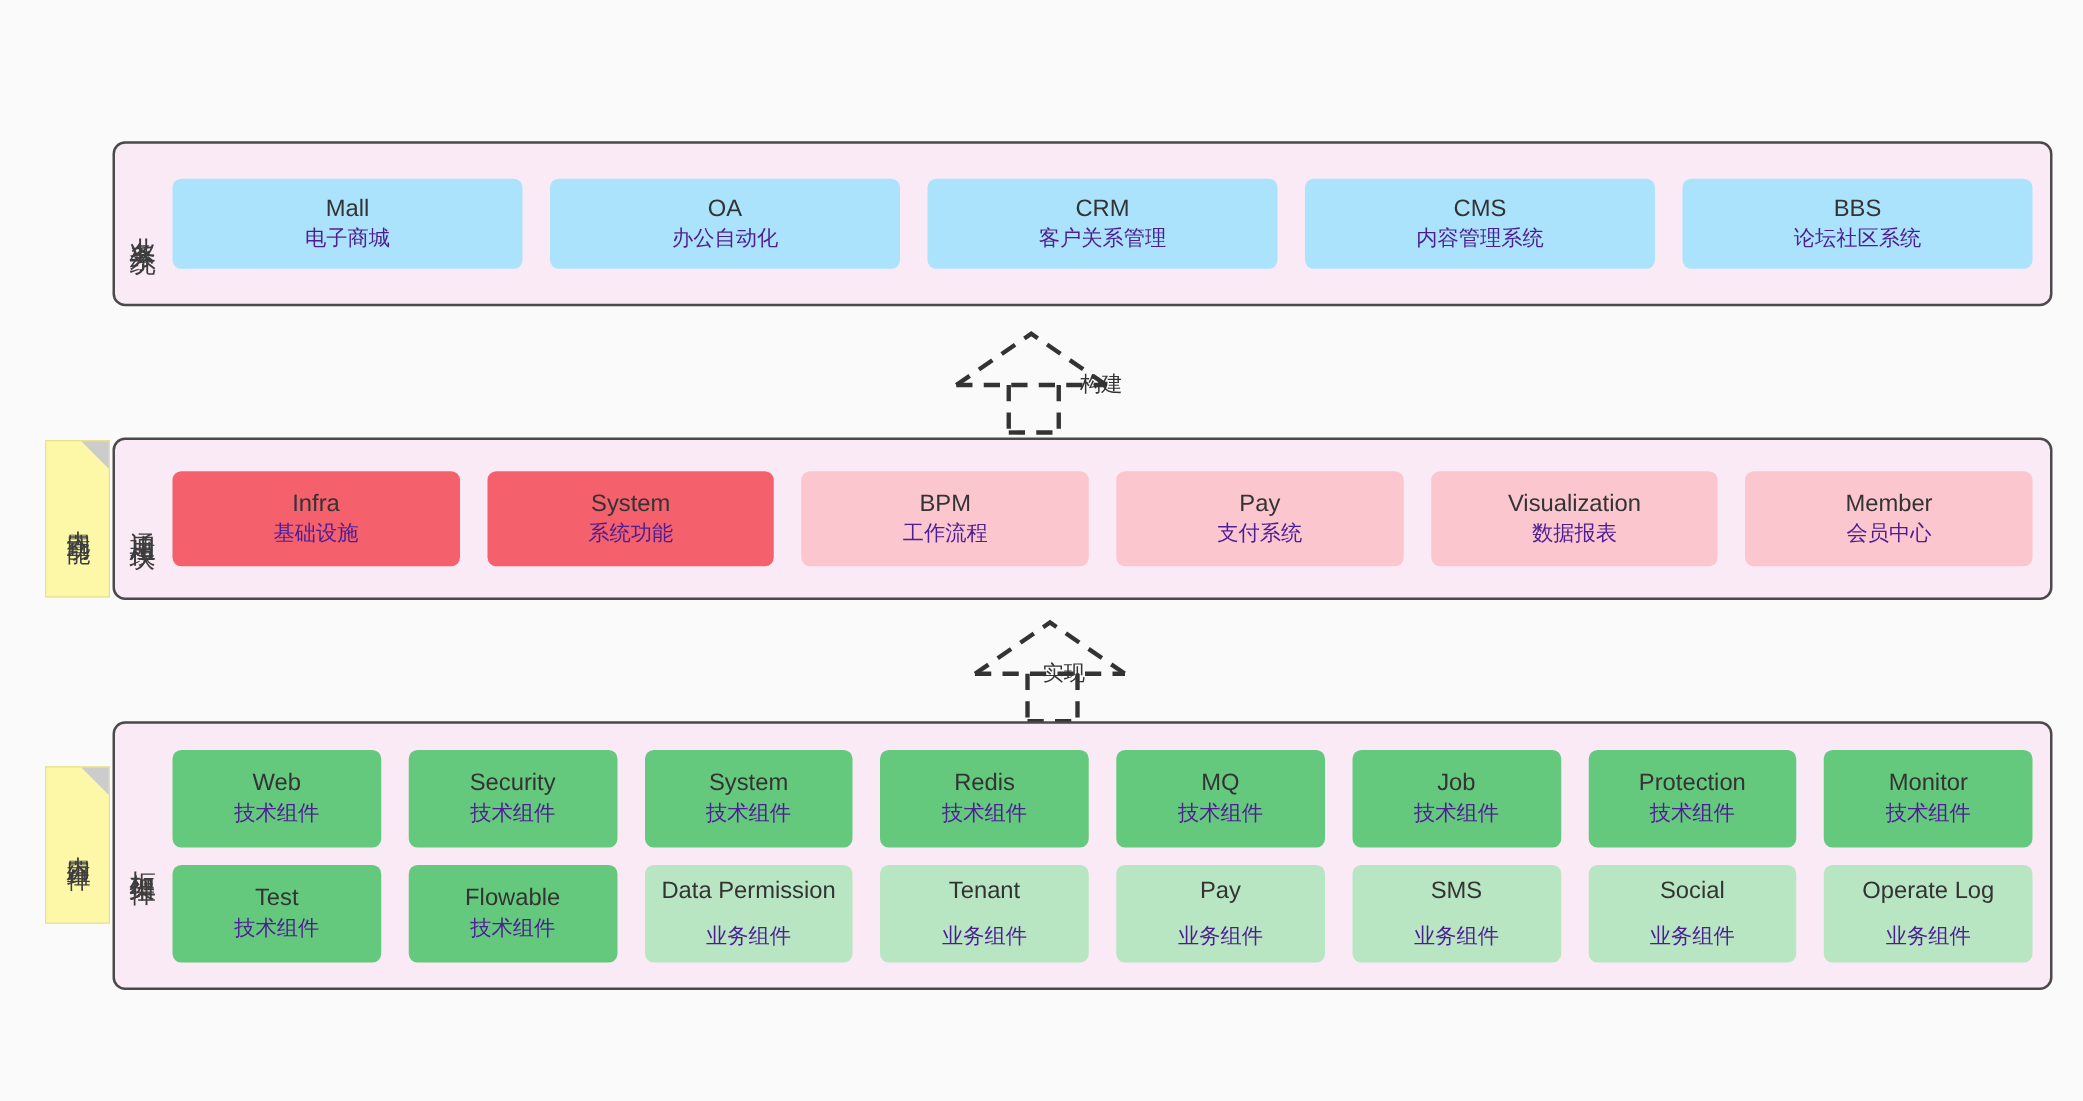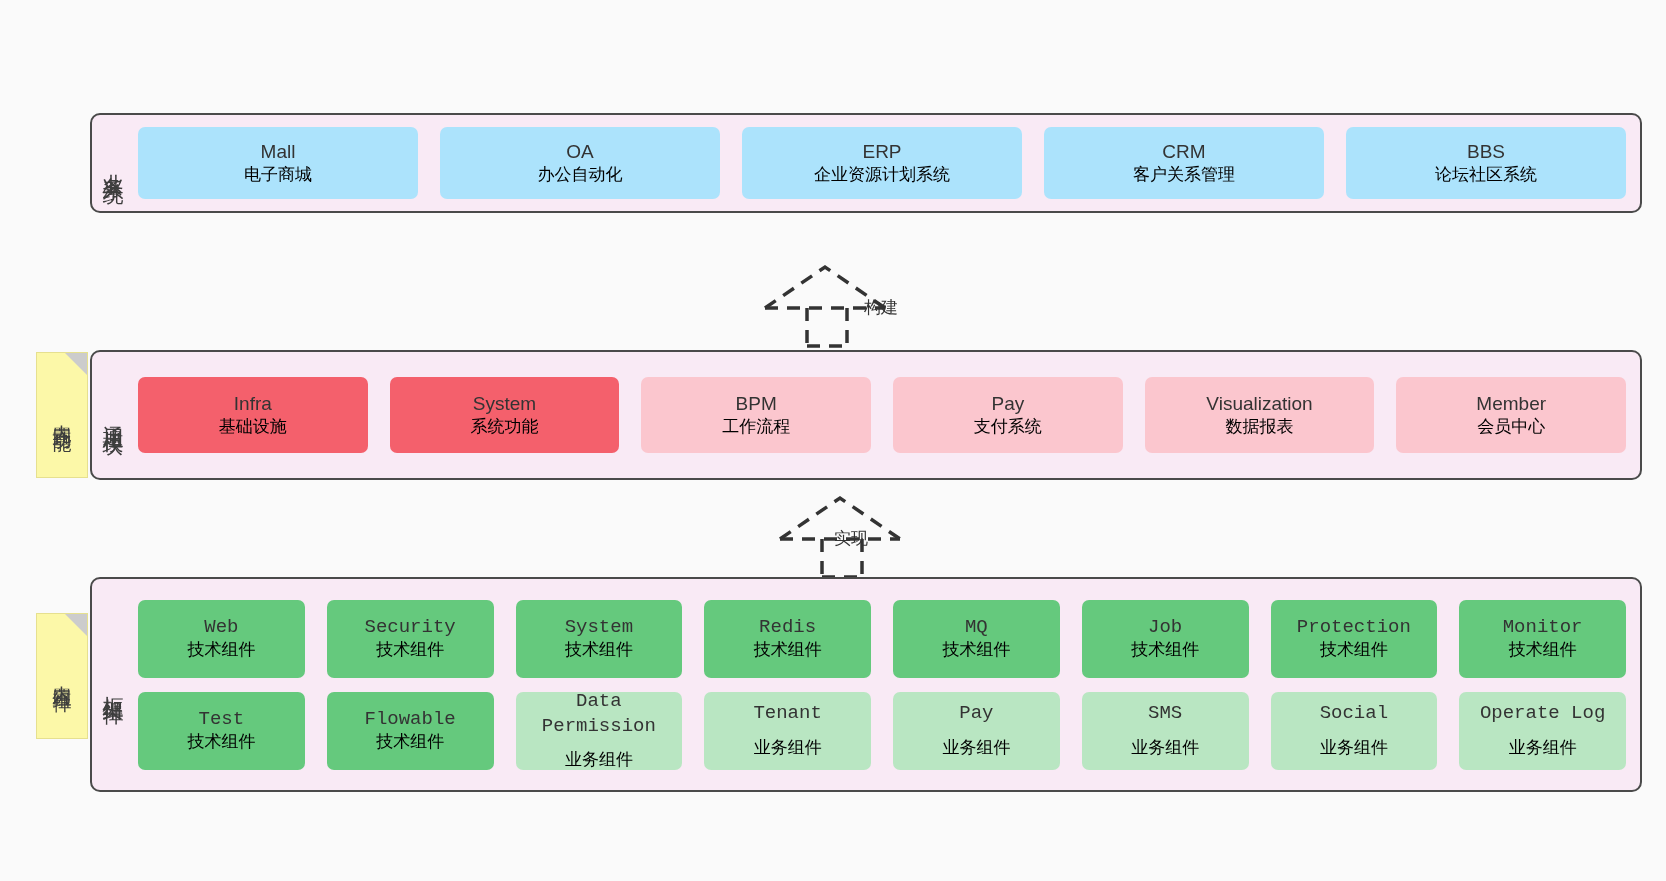--- a/index.html
+++ b/index.html
@@ -75,39 +75,39 @@
     padding: 6px 4px;
     line-height: 1.28;
   }
   .card .en {
     font-size: 19px;
     color: #333333;
     white-space: normal;
   }
   .card .cn {
     font-size: 17px;
-    color: #000000;
+    color: #4c1d95;
   }
 
   
   .c-blue        { background: #ace3fc; }
   .c-red         { background: #f4606c; }
   .c-pink        { background: #fbc6ce; }
   .c-green       { background: #65c97d; }
   .c-lightgreen  { background: #b9e6c2; gap: 12px; }
 
   
-  #layer-business { left: 90px;  top: 113px; width: 1552px; height: 100px; }
+  #layer-business { left: 90px;  top: 113px; width: 1552px; height: 132px; }
   #layer-business .card { height: 72px; }
 
   #layer-common   { left: 90px;  top: 350px; width: 1552px; height: 130px; }
   #layer-common .card { height: 76px; }
 
   #layer-framework{ left: 90px;  top: 577px; width: 1552px; height: 215px; }
-  #layer-framework .card { height: 78px; font-family: Liberation Mono, monospace; }
+  #layer-framework .card { height: 78px; }
 
   
   .note {
     position: absolute;
     background: #fcf8a8;
     border: 1px solid #e6e08f;
     box-sizing: border-box;
     display: flex;
     align-items: center;
     justify-content: center;
@@ -163,26 +163,26 @@
       <div class="row">
         <div class="card c-blue">
           <span class="en">Mall</span>
           <span class="cn">电子商城</span>
         </div>
         <div class="card c-blue">
           <span class="en">OA</span>
           <span class="cn">办公自动化</span>
         </div>
         <div class="card c-blue">
-          <span class="en">ERP</span>
-          <span class="cn">企业资源计划系统</span>
-        </div>
-        <div class="card c-blue">
           <span class="en">CRM</span>
           <span class="cn">客户关系管理</span>
+        </div>
+        <div class="card c-blue">
+          <span class="en">CMS</span>
+          <span class="cn">内容管理系统</span>
         </div>
         <div class="card c-blue">
           <span class="en">BBS</span>
           <span class="cn">论坛社区系统</span>
         </div>
       </div>
     </div>
   </div>
 
   <div class="arrow" id="arrow-build">

